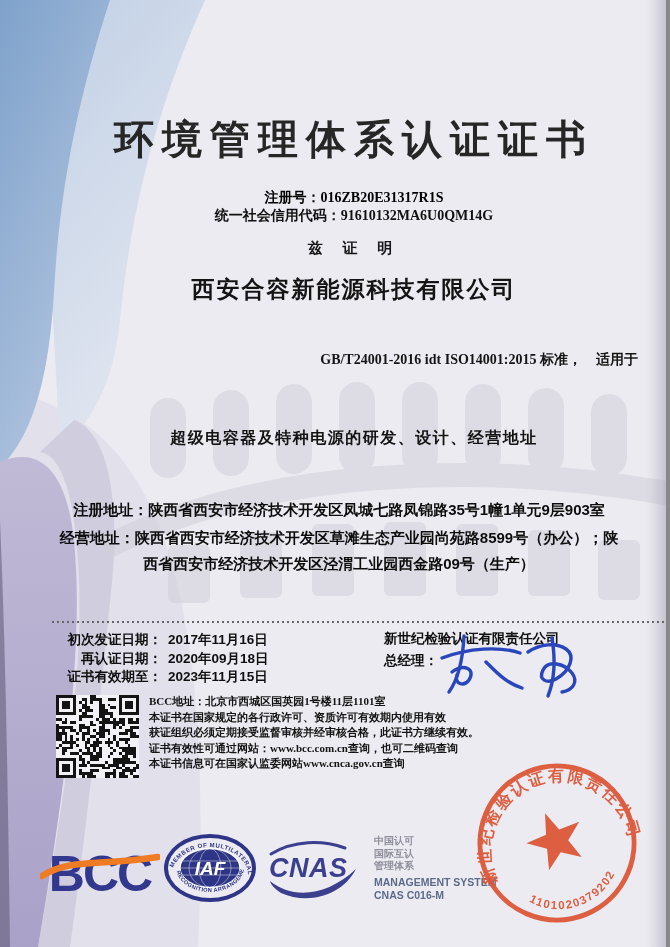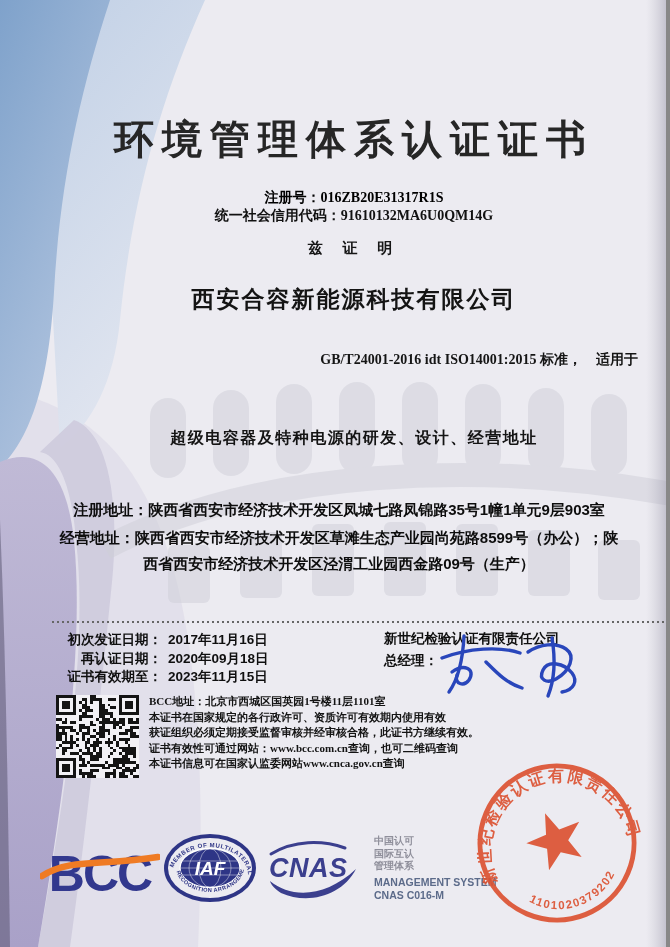--- a/index.html
+++ b/index.html
@@ -13,21 +13,21 @@
   .bg-svg{position:absolute;left:0;top:0;width:670px;height:947px;}
   
   .serif{font-family:"Liberation Serif",serif;}
   .cert-title{
     top:112px;left:70px;right:28px;text-align:center;
     font-size:40px;font-weight:700;letter-spacing:8px;color:#262626;
   }
   .reg-line{top:189px;left:70px;right:28px;text-align:center;font-size:14px;font-weight:700;color:#000000;}
   .credit-line{top:207px;left:70px;right:28px;text-align:center;font-size:14px;font-weight:700;color:#111;}
   .hereby{top:239px;left:70px;right:28px;text-align:center;font-size:15px;font-weight:700;letter-spacing:8px;color:#161616;font-family:Liberation Serif, serif;}
-  .company{top:284px;left:70px;right:28px;text-align:center;font-size:23px;font-weight:700;letter-spacing:2px;color:#141414;}
+  .company{top:274px;left:70px;right:28px;text-align:center;font-size:23px;font-weight:700;letter-spacing:2px;color:#141414;}
   .sys-line{top:332px;left:70px;right:28px;text-align:center;font-size:14px;font-weight:700;color:#151515;}
   .std-line{top:351px;left:70px;right:28px;text-align:right;font-size:14px;font-weight:700;color:#151515;}
   .scope{top:428px;left:70px;right:28px;text-align:center;font-size:16px;font-weight:700;letter-spacing:1.5px;color:#141414;}
   
   .addr-block{
     top:497px;left:56px;width:566px;text-align:center;
     font-size:15px;font-weight:700;line-height:26px;color:#0d0d0d;
   }
   .addr-block p{margin:0 0 2px 0;}
   

